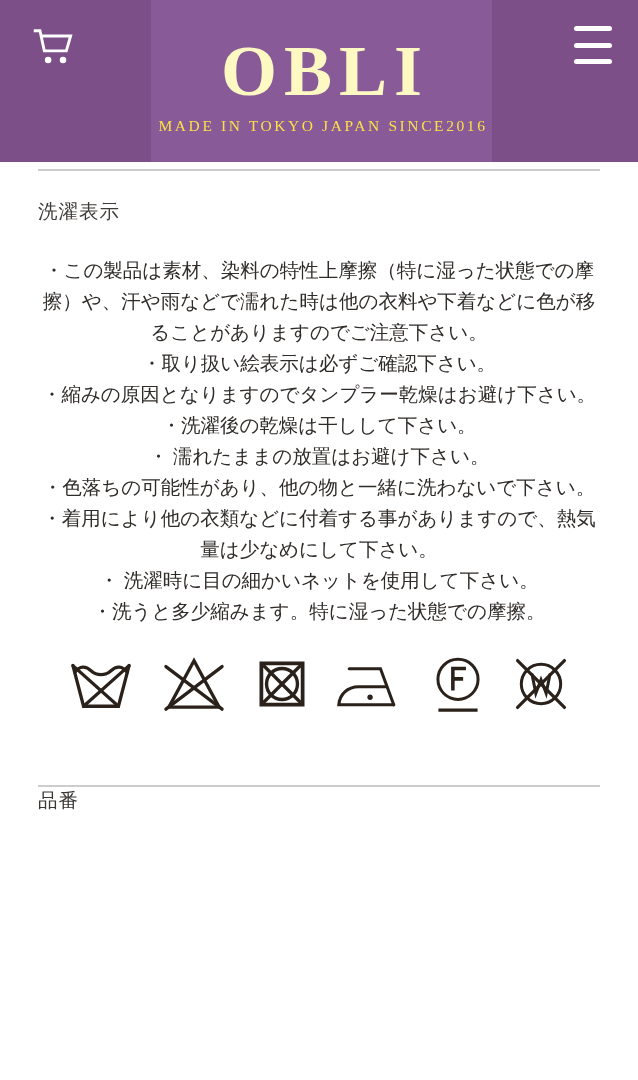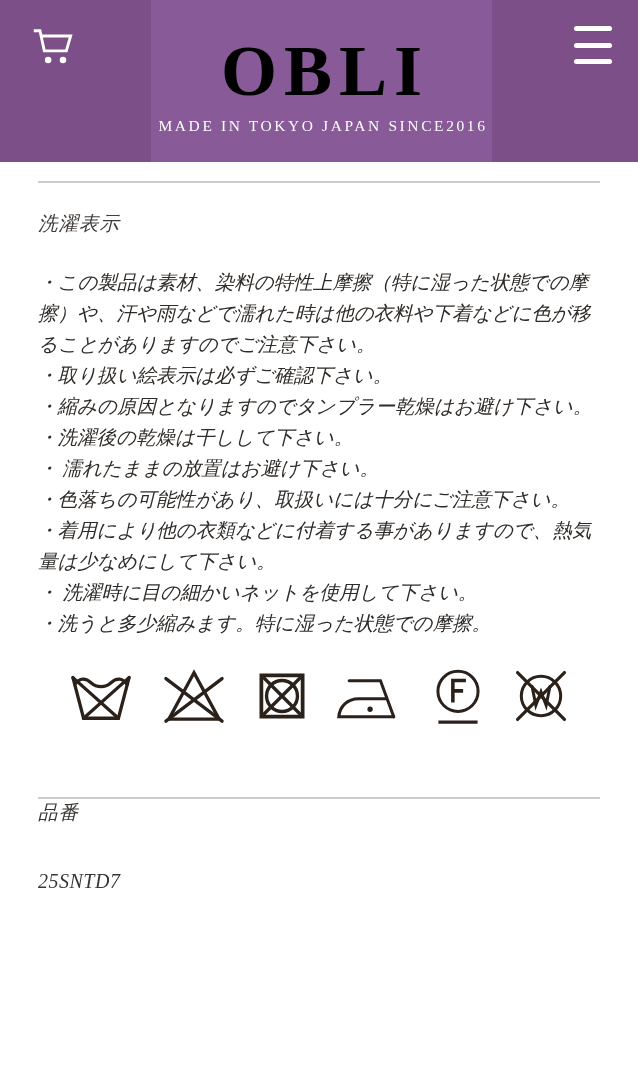--- a/index.html
+++ b/index.html
@@ -9,44 +9,44 @@
     -webkit-font-smoothing:antialiased;
   }
   
   .header{position:relative;height:162px;background:#7c4f89;}
   .logo-box{
     position:absolute;left:151px;top:0;width:341px;height:162px;
     background:#885a97;display:flex;flex-direction:column;
     align-items:center;justify-content:center;cursor:pointer;
   }
   .brand{
-    color:#000000;font-size:72px;line-height:0.95;font-weight:600;
+    color:#fef9c3;font-size:72px;line-height:0.95;font-weight:600;
     letter-spacing:7px;padding-left:7px;margin-top:10px;
   }
   .tagline{
-    color:#ffffff;font-size:15.5px;letter-spacing:2.6px;
+    color:#fde047;font-size:15.5px;letter-spacing:2.6px;
     margin-top:11px;white-space:nowrap;padding-left:3px;
   }
   .icon-btn{
     position:absolute;background:none;border:none;padding:0;margin:0;cursor:pointer;
   }
   .cart-btn{left:28px;top:22px;width:46px;height:50px;}
   .menu-btn{right:24px;top:26px;width:40px;height:38px;
     display:flex;flex-direction:column;justify-content:space-between;}
   .menu-btn .bar{height:5px;border-radius:3px;background:#ffffff;width:38px;}
   
-  .main{padding:12px 38px;font-style:italic;}
+  .main{padding:0 38px;}
   .rule{border:none;border-top:2px solid #cccccc;margin:0;width:562px;}
   .rule.first{margin-top:7px;}
   .rule.second{margin-top:70px;}
   .care-heading{
     font-size:19.5px;font-weight:400;color:#3f3b38;
     margin:27px 0 0;letter-spacing:1px;
   }
-  .notes{margin-top:30px;font-size:19.5px;line-height:31px;color:#2f2b28;}
+  .notes{margin-top:30px;font-size:19.5px;line-height:31px;color:#2f2b28;text-align:center;}
   .notes p{margin:0;}
   .symbols{
     margin-top:26px;display:flex;align-items:center;justify-content:center;
     gap:23px;height:62px;
   }
   .sym{display:inline-flex;align-items:center;justify-content:center;}
   .sym svg{display:block;}
   .product-label{font-size:19.5px;color:#3a3632;letter-spacing:1px;}
   .product-code{margin-top:44px;font-size:20px;color:#3a3632;letter-spacing:0.5px;}
 </style>
@@ -80,21 +80,21 @@
   <hr class="rule first">
 
   <h1 class="care-heading">洗濯表示</h1>
 
   <section class="notes">
     <p>・この製品は素材、染料の特性上摩擦（特に湿った状態での摩擦）や、汗や雨などで濡れた時は他の衣料や下着などに色が移ることがありますのでご注意下さい。</p>
     <p>・取り扱い絵表示は必ずご確認下さい。</p>
     <p>・縮みの原因となりますのでタンプラー乾燥はお避け下さい。</p>
     <p>・洗濯後の乾燥は干しして下さい。</p>
     <p>・ 濡れたままの放置はお避け下さい。</p>
-    <p>・色落ちの可能性があり、取扱いには十分にご注意下さい。</p>
+    <p>・色落ちの可能性があり、他の物と一緒に洗わないで下さい。</p>
     <p>・着用により他の衣類などに付着する事がありますので、熱気量は少なめにして下さい。</p>
     <p>・ 洗濯時に目の細かいネットを使用して下さい。</p>
     <p>・洗うと多少縮みます。特に湿った状態での摩擦。</p>
   </section>
 
   <div class="symbols">
     <span class="sym">
       <svg width="70" height="60" viewBox="0 0 72 62" fill="none" stroke="#2a211a" stroke-width="3.4" stroke-linecap="round">
         <path d="M7 12 L18 54 H54 L65 12"></path>
         <path d="M9 19 C14 12 20 12 26 17.5 C31.5 22.5 40.5 22.5 46 17.5 C52 12 58 12 63 19"></path>
@@ -137,14 +137,13 @@
         <path d="M24.5 22 L28.5 42 L34 27.5 L39.5 42 L43.5 22"></path>
         <path d="M9 7 L59 57" stroke-width="3.4"></path>
         <path d="M59 7 L9 57" stroke-width="3.4"></path>
       </svg>
     </span>
   </div>
 
   <hr class="rule second">
 
   <div class="product-label">品番</div>
-  <div class="product-code">25SNTD7</div>
 </main>
 
 </body></html>

